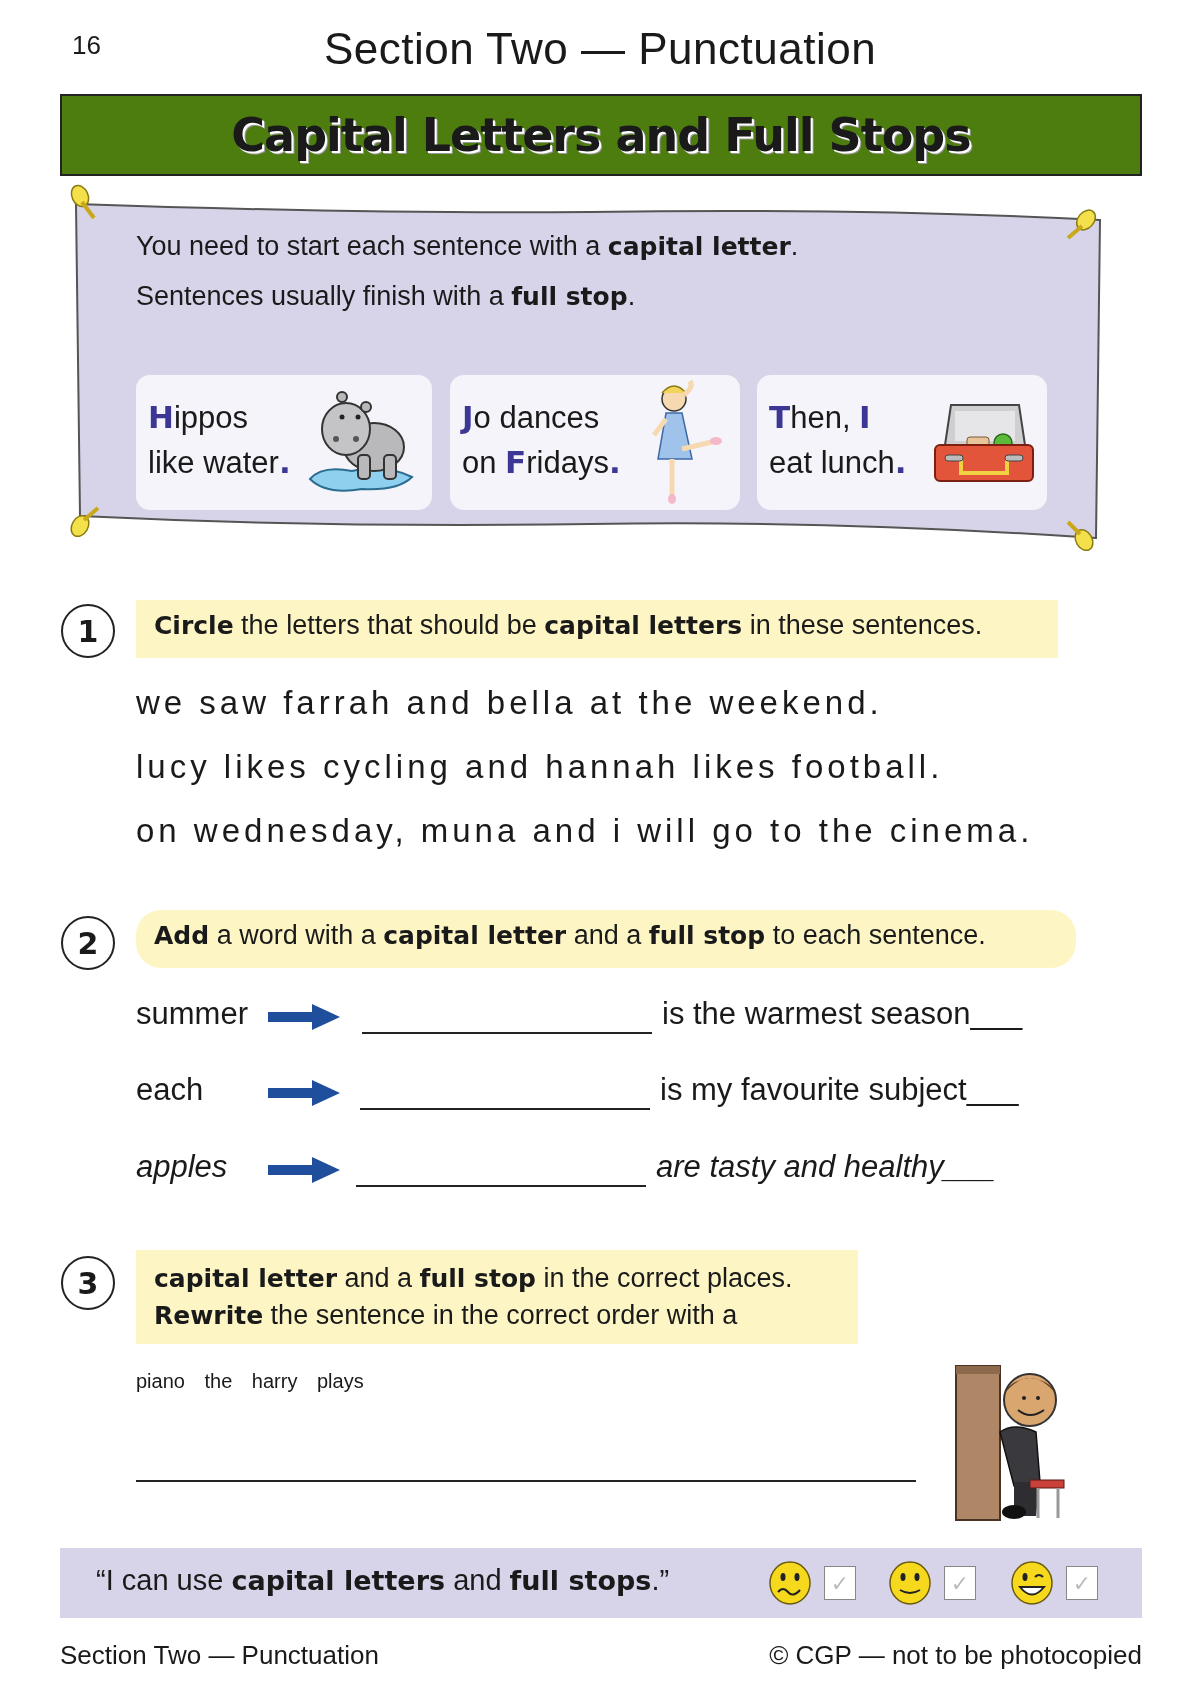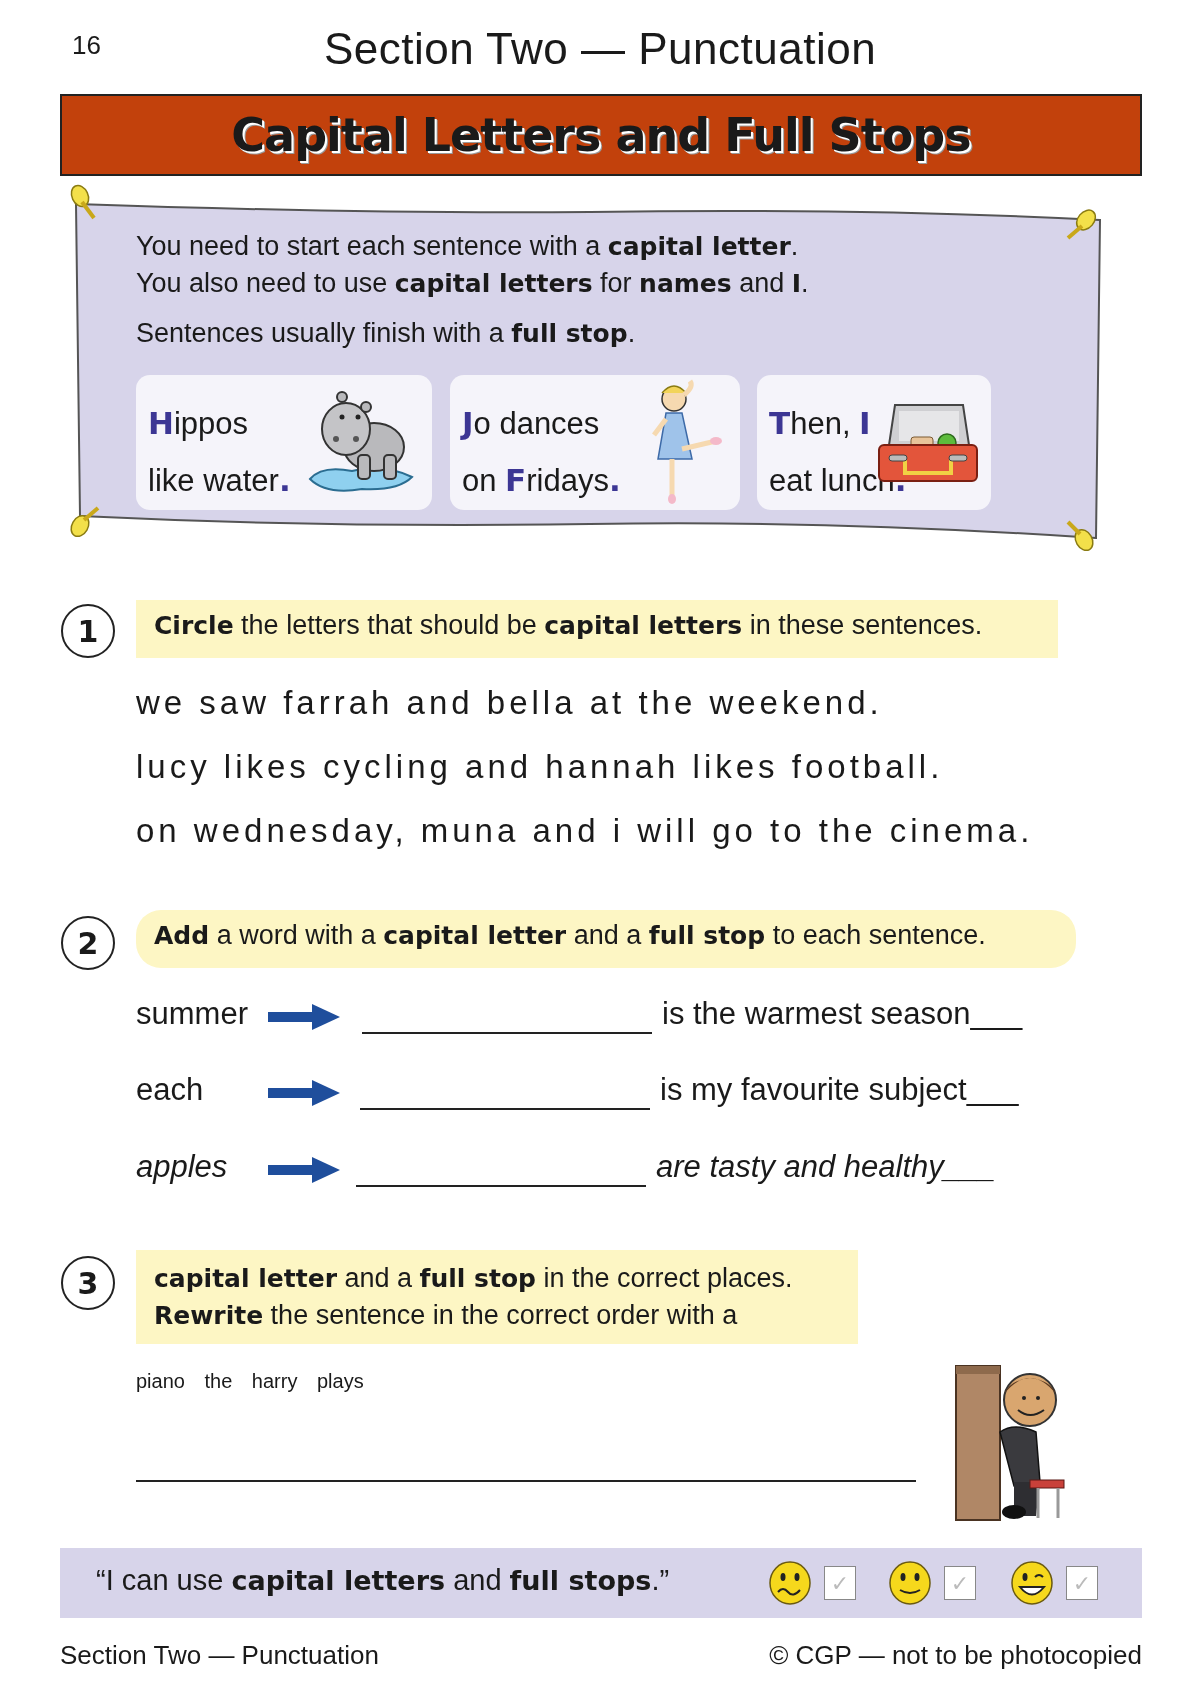--- a/index.html
+++ b/index.html
@@ -3,31 +3,31 @@
 <meta charset="utf-8">
 <style>
   * { box-sizing: border-box; margin: 0; padding: 0; }
   html, body { width: 1200px; height: 1697px; background: #ffffff; }
   body { position: relative; font-family: "DejaVu Sans", sans-serif; color: #1a1a1a; overflow: hidden; }
   .abs { position: absolute; }
 
   .page-number { left: 72px; top: 30px; font-size: 26px; font-family: "Liberation Sans", sans-serif; }
   .section-header { left: 0; width: 1200px; top: 24px; text-align: center; font-size: 44px; font-family: "Liberation Sans", sans-serif; letter-spacing: 0.5px; }
 
-  .title-banner { left: 60px; top: 94px; width: 1082px; height: 82px; background: #c2410c; border: 2.5px solid #222; display: flex; align-items: center; justify-content: center; }
+  .title-banner { left: 60px; top: 94px; width: 1082px; height: 82px; background: #4d7c0f; border: 2.5px solid #222; display: flex; align-items: center; justify-content: center; }
   .title-text { font-family: "DejaVu Sans", sans-serif; font-weight: bold; font-size: 46px; letter-spacing: -1px; text-shadow: 2px 2px 0 #fff, 3px 3px 0 #999; }
 
   .info-panel { left: 70px; top: 198px; width: 1036px; height: 362px; }
   .info-bg { position: absolute; inset: 0; }
   .info-lines { position: absolute; left: 66px; top: 30px; font-size: 27px; line-height: 37px; font-family: "Liberation Sans", sans-serif; }
   .info-lines b { font-family: "DejaVu Sans", sans-serif; font-weight: bold; font-size: 25px; }
   .info-line3 { margin-top: 13px; }
 
   .example-card { top: 375px; height: 135px; background: #f5f4fa; border-radius: 14px; }
-  .card-text { position: absolute; left: 12px; top: 20px; font-size: 31px; line-height: 56px; font-family: "Liberation Sans", sans-serif; }
+  .card-text { position: absolute; left: 12px; top: 20px; font-size: 31px; line-height: 44px; font-family: "Liberation Sans", sans-serif; }
   .hl { color: #3c3694; font-weight: bold; font-family: "DejaVu Sans", sans-serif; }
   .card-img { position: absolute; right: 10px; top: 12px; }
 
   .q-num { width: 54px; height: 54px; border: 2px solid #222; border-radius: 50%; display: flex; align-items: center; justify-content: center; font-weight: bold; font-size: 30px; font-family: "DejaVu Sans", sans-serif; }
   .q-instr { background: #fdf6c4; font-size: 27px; font-family: "Liberation Sans", sans-serif; padding: 10px 18px; }
   .q-instr b { font-family: "DejaVu Sans", sans-serif; font-weight: bold; font-size: 25px; }
 
   .q1-sentence { left: 136px; font-size: 33px; letter-spacing: 4px; font-family: "Liberation Sans", sans-serif; }
 
   .q2-row { left: 136px; height: 50px; font-size: 31px; font-family: "Liberation Sans", sans-serif; }
@@ -75,21 +75,20 @@
       <ellipse cx="12" cy="26" rx="8" ry="11" fill="#f3e04a" stroke="#8a7b12" stroke-width="1.5" transform="rotate(30 12 26)"></ellipse>
       <line x1="16" y1="20" x2="30" y2="8" stroke="#c9a81a" stroke-width="4"></line>
     </svg>
   <svg class="abs" style="left:990px;top:318px" width="40" height="40">
       <ellipse cx="24" cy="24" rx="8" ry="11" fill="#f3e04a" stroke="#8a7b12" stroke-width="1.5" transform="rotate(-30 24 24)"></ellipse>
       <line x1="20" y1="18" x2="8" y2="6" stroke="#c9a81a" stroke-width="4"></line>
     </svg>
 
   <div class="info-lines">
     <div><span>You need to start each sentence with a </span><b>capital letter</b><span>.</span></div>
-    <div><span>You also need to use </span><b>capital letters</b><span> for </span><b>names</b><span> and </span><b>I</b><span>.</span></div>
     <div class="info-line3"><span>Sentences usually finish with a </span><b>full stop</b><span>.</span></div>
   </div>
 </div>
 
 <div class="abs example-card" style="left:136px;width:296px;">
   <div class="card-text">
     <div><span class="hl">H</span><span>ippos</span></div>
     <div><span>like water</span><span class="hl">.</span></div>
   </div>
   <svg class="card-img" width="120" height="112" viewBox="0 0 120 112">
@@ -118,21 +117,21 @@
     <path d="M38 16 Q 48 8 44 2" stroke="#f6d9b0" stroke-width="5" fill="none"></path>
     <path d="M20 34 L 36 34 L 46 80 L 12 80 Z" fill="#9fc3ea" stroke="#3d6aa8" stroke-width="1.5"></path>
     <path d="M20 40 L 8 56" stroke="#f6d9b0" stroke-width="5"></path>
     <path d="M36 70 L 70 62" stroke="#f6d9b0" stroke-width="5"></path>
     <ellipse cx="70" cy="62" rx="6" ry="4" fill="#f4b9c9"></ellipse>
     <path d="M26 80 L 26 118" stroke="#f6d9b0" stroke-width="5"></path>
     <ellipse cx="26" cy="120" rx="4" ry="5" fill="#f4b9c9"></ellipse>
   </svg>
 </div>
 
-<div class="abs example-card" style="left:757px;width:234px;">
+<div class="abs example-card" style="left:757px;width:290px;">
   <div class="card-text">
     <div><span class="hl">T</span><span>hen, </span><span class="hl">I</span></div>
     <div><span>eat lunch</span><span class="hl">.</span></div>
   </div>
   <svg class="card-img" style="top:26px" width="106" height="84" viewBox="0 0 106 84">
     <path d="M20 4 L 88 4 L 94 44 L 14 44 Z" fill="#cfcfd2" stroke="#444" stroke-width="2"></path>
     <rect x="24" y="10" width="60" height="30" fill="#e6e6e8"></rect>
     <circle cx="72" cy="42" r="9" fill="#5dbb3c" stroke="#2d6b1c" stroke-width="1.5"></circle>
     <rect x="36" y="36" width="22" height="12" rx="3" fill="#e8c49a" stroke="#7a5a33" stroke-width="1"></rect>
     <rect x="4" y="44" width="98" height="36" rx="5" fill="#e3553b" stroke="#7a1f12" stroke-width="2"></rect>

